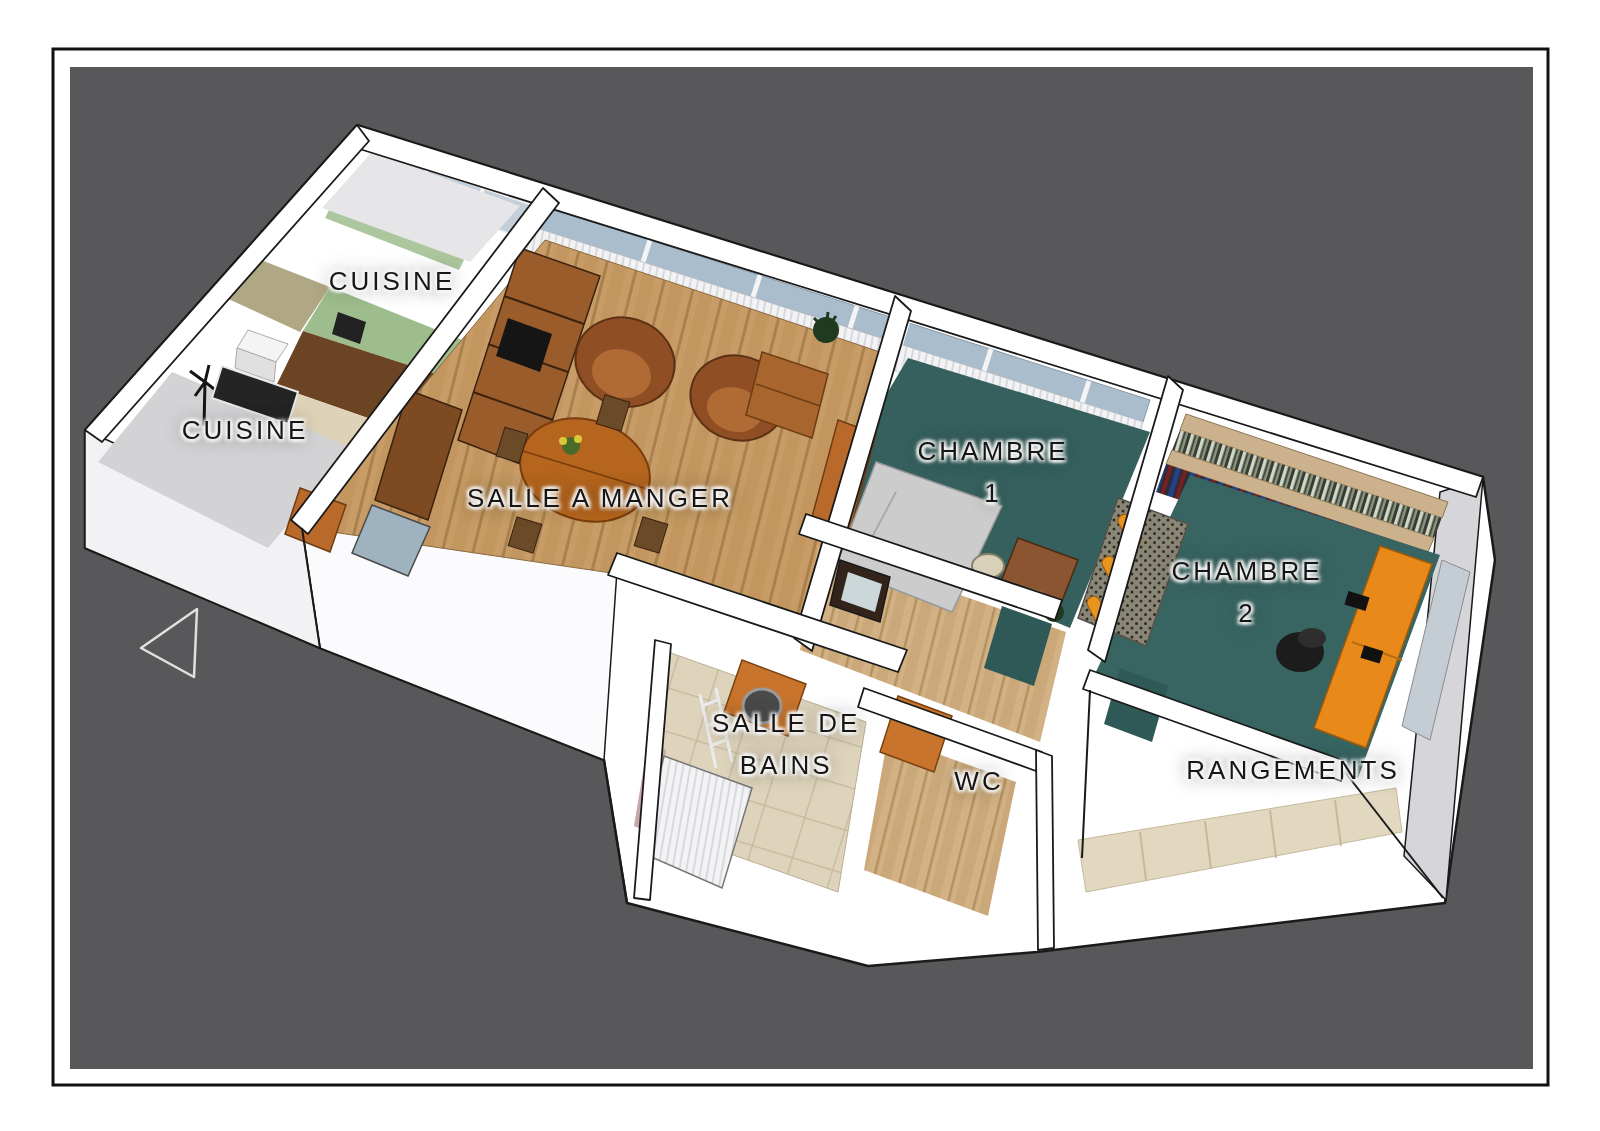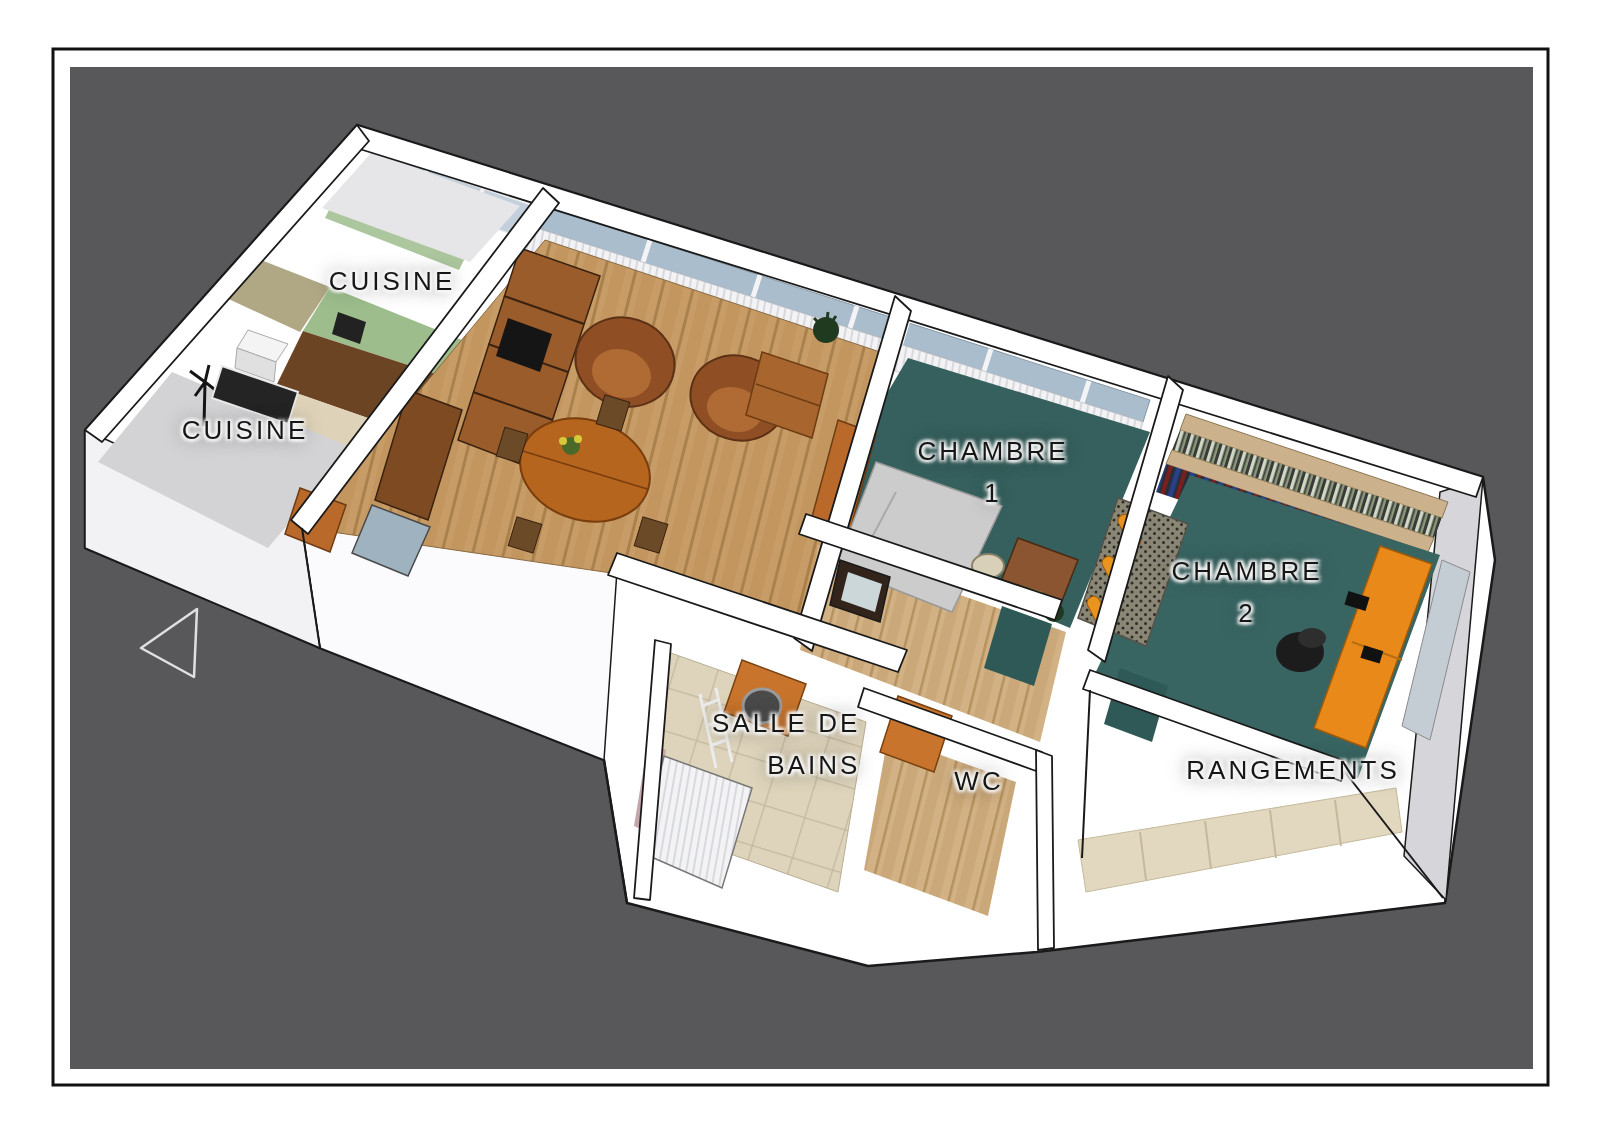--- a/index.html
+++ b/index.html
@@ -4,21 +4,21 @@
 <style>
   html,body{margin:0;padding:0;}
   body{width:1600px;height:1131px;position:relative;background:#ffffff;overflow:hidden;
        font-family:"Liberation Sans",sans-serif;}
   svg.scene{position:absolute;left:0;top:0;}
   .room-label{position:absolute;font-weight:normal;font-size:26px;letter-spacing:3px;
       color:#161616;white-space:nowrap;text-align:center;line-height:42px;
       transform:translate(-50%,-50%);
       text-shadow:-2px -2px 3px #f8f8f8, 2px -2px 3px #f8f8f8, -2px 2px 3px #f8f8f8,
                    2px 2px 3px #f8f8f8, 0 0 7px #ffffff, 0 0 18px rgba(0,0,0,0.75);}
-  .room-label.block{transform:none;text-align:right;}
+  .room-label.block{transform:none;text-align:center;}
 </style>
 </head>
 <body>
 
 <svg class="scene" viewBox="0 0 1600 1131" width="1600" height="1131">
   <defs>
     <pattern id="planks" width="30" height="220" patternUnits="userSpaceOnUse" patternTransform="rotate(14)">
       <rect width="30" height="220" fill="#c79c66"></rect>
       <rect x="0" width="13" height="220" fill="#bd9157" opacity="0.55"></rect>
       <rect x="21" width="3" height="220" fill="#a37b46" opacity="0.8"></rect>
@@ -233,20 +233,21 @@
   </g>
 
   <polygon points="141,648 197,609 194,677" fill="none" stroke="#e0e0e0" stroke-width="2.5" stroke-linejoin="round"></polygon>
 </svg>
 
 <div class="room-label" style="left:392px;top:281px">CUISINE</div>
 
 <div class="room-label" style="left:245px;top:430px">CUISINE</div>
 
 <div class="room-label" style="left:600px;top:498px">
+  <div>SALLE A MANGER</div>
 </div>
 
 <div class="room-label" style="left:993px;top:472px">
   <div>CHAMBRE</div>
   <div>1</div>
 </div>
 
 <div class="room-label" style="left:1247px;top:592px">
   <div>CHAMBRE</div>
   <div>2</div>

